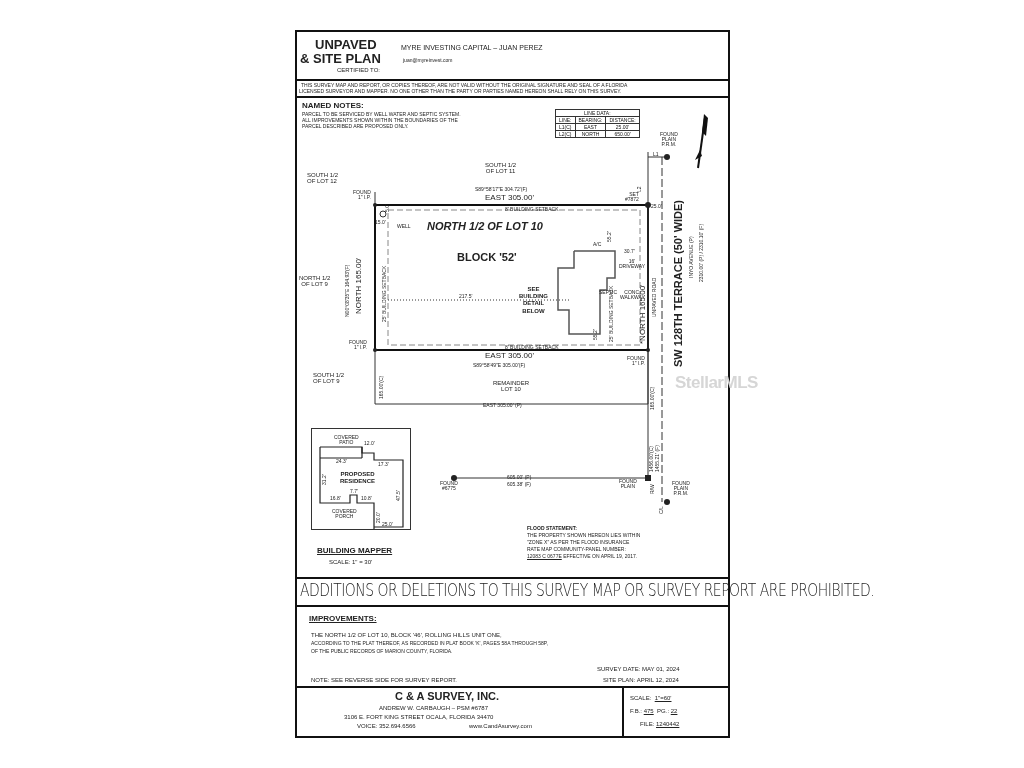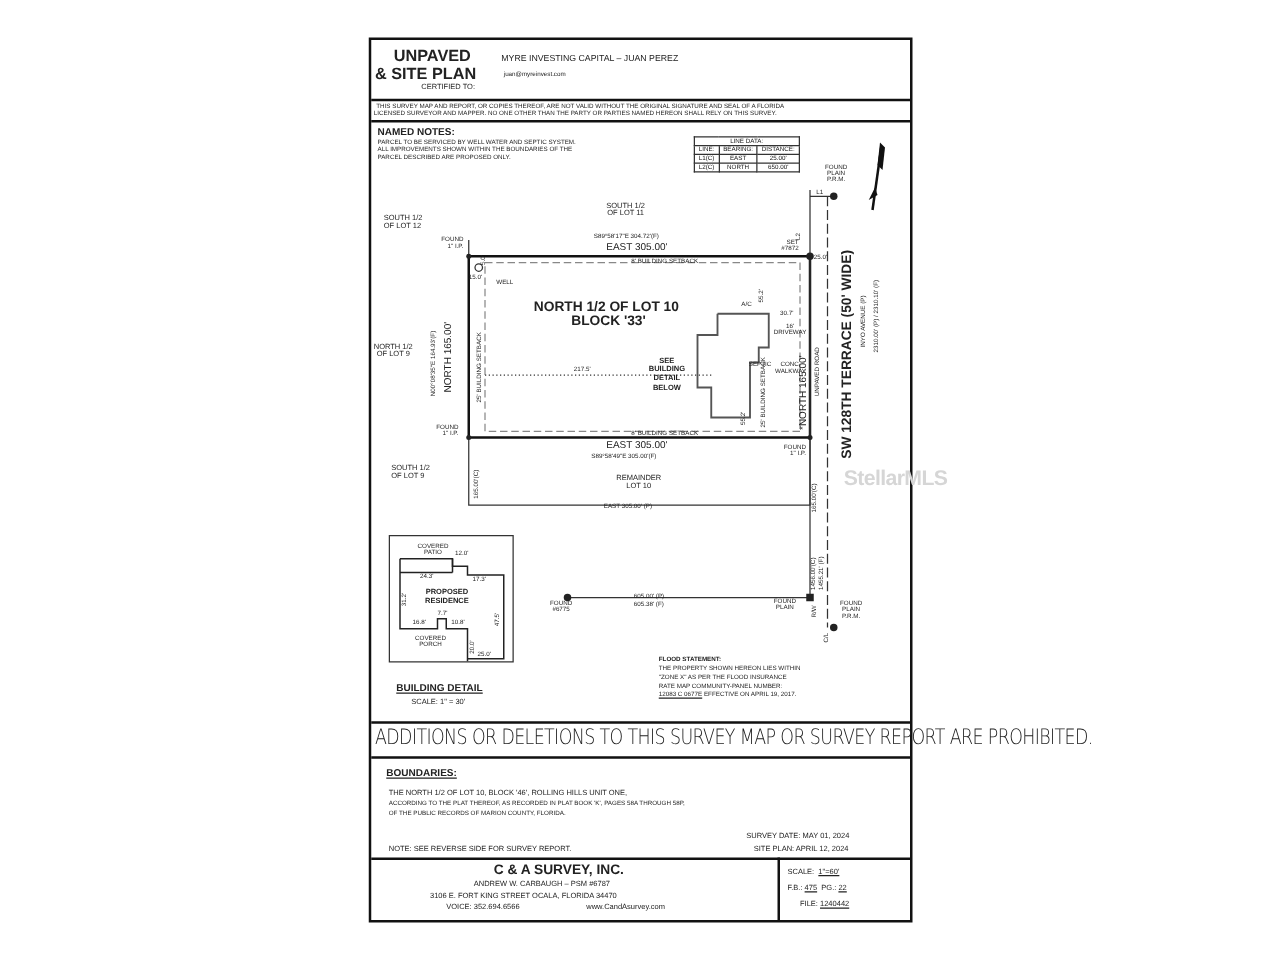--- a/index.html
+++ b/index.html
@@ -97,22 +97,22 @@
     <circle cx="351" cy="318" r="2" fill="#222"></circle>
 
     <line x1="157" y1="446" x2="351" y2="446" stroke="#333"></line>
     <circle cx="157" cy="446" r="3" fill="#222"></circle>
     <rect x="348" y="443" width="6" height="6" fill="#222"></rect>
     <circle cx="370" cy="470" r="3" fill="#222"></circle>
 
     <circle cx="86" cy="182" r="3" fill="none" stroke="#333"></circle>
   </svg>
 
-  <div class="t bold lg" style="left:130px;top:209px;">NORTH 1/2 OF LOT 10</div>
-  <div class="t bold lg" style="left:160px;top:220px;">BLOCK '33'</div>
+  <div class="t bold lg" style="left:130px;top:189px;font-style:italic;">NORTH 1/2 OF LOT 10</div>
+  <div class="t bold lg" style="left:160px;top:220px;">BLOCK '52'</div>
   <div class="t sm" style="left:188px;top:130px;text-align:center;"><span>SOUTH 1/2</span><br><span>OF LOT 11</span></div>
   <div class="t sm" style="left:10px;top:140px;"><span>SOUTH 1/2</span><br><span>OF LOT 12</span></div>
   <div class="t sm" style="left:2px;top:243px;text-align:center;"><span>NORTH 1/2</span><br><span>OF LOT 9</span></div>
   <div class="t sm" style="left:16px;top:340px;"><span>SOUTH 1/2</span><br><span>OF LOT 9</span></div>
   <div class="t sm" style="left:196px;top:348px;text-align:center;"><span>REMAINDER</span><br><span>LOT 10</span></div>
 
   <div class="t xs" style="left:178px;top:155px;">S89°58'17"E   304.72'(F)</div>
   <div class="t md" style="left:188px;top:162px;">EAST   305.00'</div>
   <div class="t md" style="left:188px;top:320px;">EAST   305.00'</div>
   <div class="t xs" style="left:176px;top:331px;">S89°58'49"E   305.00'(F)</div>
@@ -179,34 +179,34 @@
     <div class="t xs" style="left:24px;top:30px;">24.3'</div>
     <div class="t xs" style="left:66px;top:33px;">17.3'</div>
     <div class="t xs" style="left:18px;top:67px;">16.8'</div>
     <div class="t xs" style="left:38px;top:60px;">7.7'</div>
     <div class="t xs" style="left:49px;top:67px;">10.8'</div>
     <div class="t xs" style="left:70px;top:93px;">25.0'</div>
     <div class="t xs rot" style="left:10px;top:56px;">31.2'</div>
     <div class="t xs rot" style="left:84px;top:72px;">47.5'</div>
     <div class="t xs rot" style="left:64px;top:94px;">20.0'</div>
   </div>
-  <div class="t bold md underline" style="left:20px;top:515px;">BUILDING DETAIL</div>
+  <div class="t bold md underline" style="left:20px;top:515px;">BUILDING MAPPER</div>
   <div class="t sm" style="left:32px;top:527px;">SCALE:  1" = 30'</div>
 
   <div class="t xs bold" style="left:230px;top:494px;">FLOOD STATEMENT:</div>
   <div class="t xs" style="left:230px;top:501px;">THE PROPERTY SHOWN HEREON LIES WITHIN</div>
   <div class="t xs" style="left:230px;top:508px;">"ZONE X" AS PER THE FLOOD INSURANCE</div>
   <div class="t xs" style="left:230px;top:515px;">RATE MAP COMMUNITY-PANEL NUMBER:</div>
   <div class="t xs" style="left:230px;top:522px;"><span class="underline">12083 C 0677E</span><span> EFFECTIVE ON APRIL 19, 2017.</span></div>
 
   <div class="hdiv" style="top:545px;"></div>
   <div class="t" style="left:3px;top:550px;font-size:17px;letter-spacing:-0.6px;transform:scaleX(0.82);transform-origin:left top;font-family:'DejaVu Sans', sans-serif;font-weight:lighter;">ADDITIONS OR DELETIONS TO THIS SURVEY MAP OR SURVEY REPORT ARE PROHIBITED.</div>
   <div class="hdiv" style="top:573px;"></div>
 
-  <div class="t bold md underline" style="left:12px;top:583px;">BOUNDARIES:</div>
+  <div class="t bold md underline" style="left:12px;top:583px;">IMPROVEMENTS:</div>
   <div class="t sm" style="left:14px;top:600px;">THE NORTH 1/2 OF LOT 10, BLOCK '46', ROLLING HILLS UNIT ONE,</div>
   <div class="t xs" style="left:14px;top:609px;">ACCORDING TO THE PLAT THEREOF, AS RECORDED IN PLAT BOOK 'K', PAGES 58A THROUGH 58P,</div>
   <div class="t xs" style="left:14px;top:617px;">OF THE PUBLIC RECORDS OF MARION COUNTY, FLORIDA.</div>
   <div class="t sm" style="left:300px;top:634px;">SURVEY DATE:  MAY 01, 2024</div>
   <div class="t sm" style="left:306px;top:645px;">SITE PLAN:  APRIL 12, 2024</div>
   <div class="t sm" style="left:14px;top:645px;">NOTE:   SEE REVERSE SIDE FOR SURVEY REPORT.</div>
   <div class="hdiv" style="top:654px;"></div>
 
   <div class="abs" style="left:325px;top:654px;bottom:0;border-left:2px solid #111;"></div>
   <div class="t bold lg" style="left:98px;top:659px;">C &amp; A SURVEY, INC.</div>

